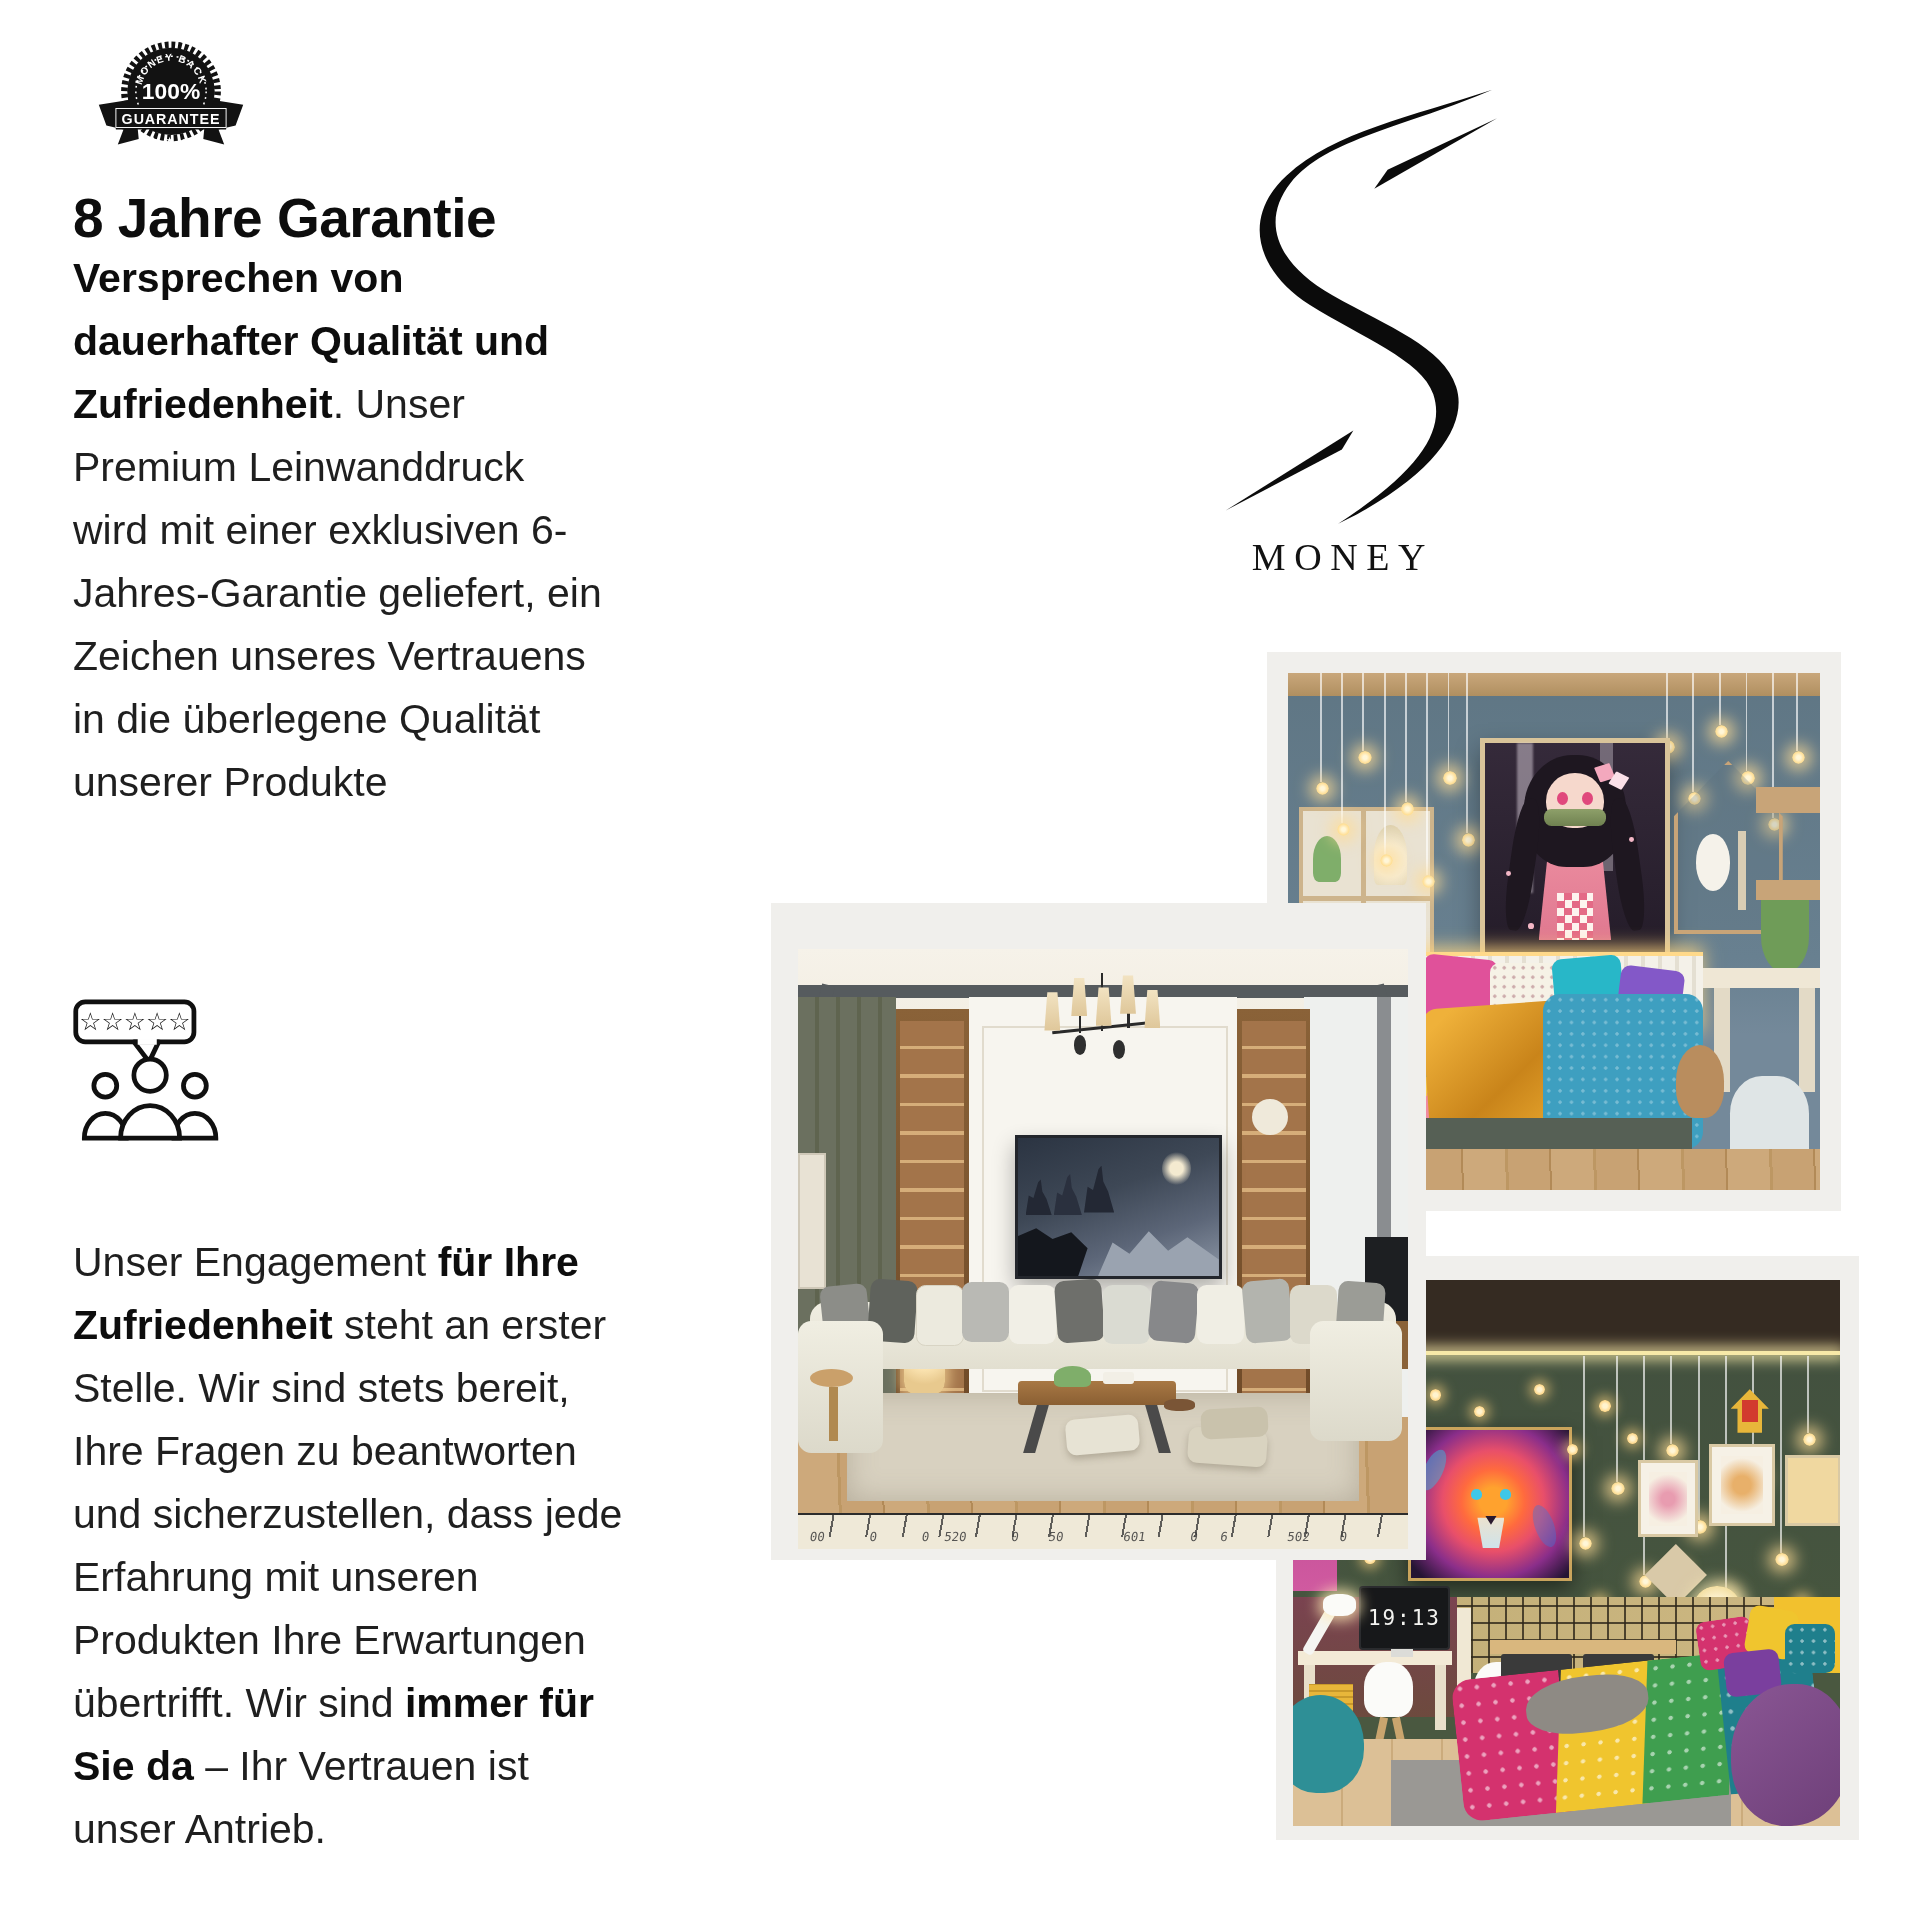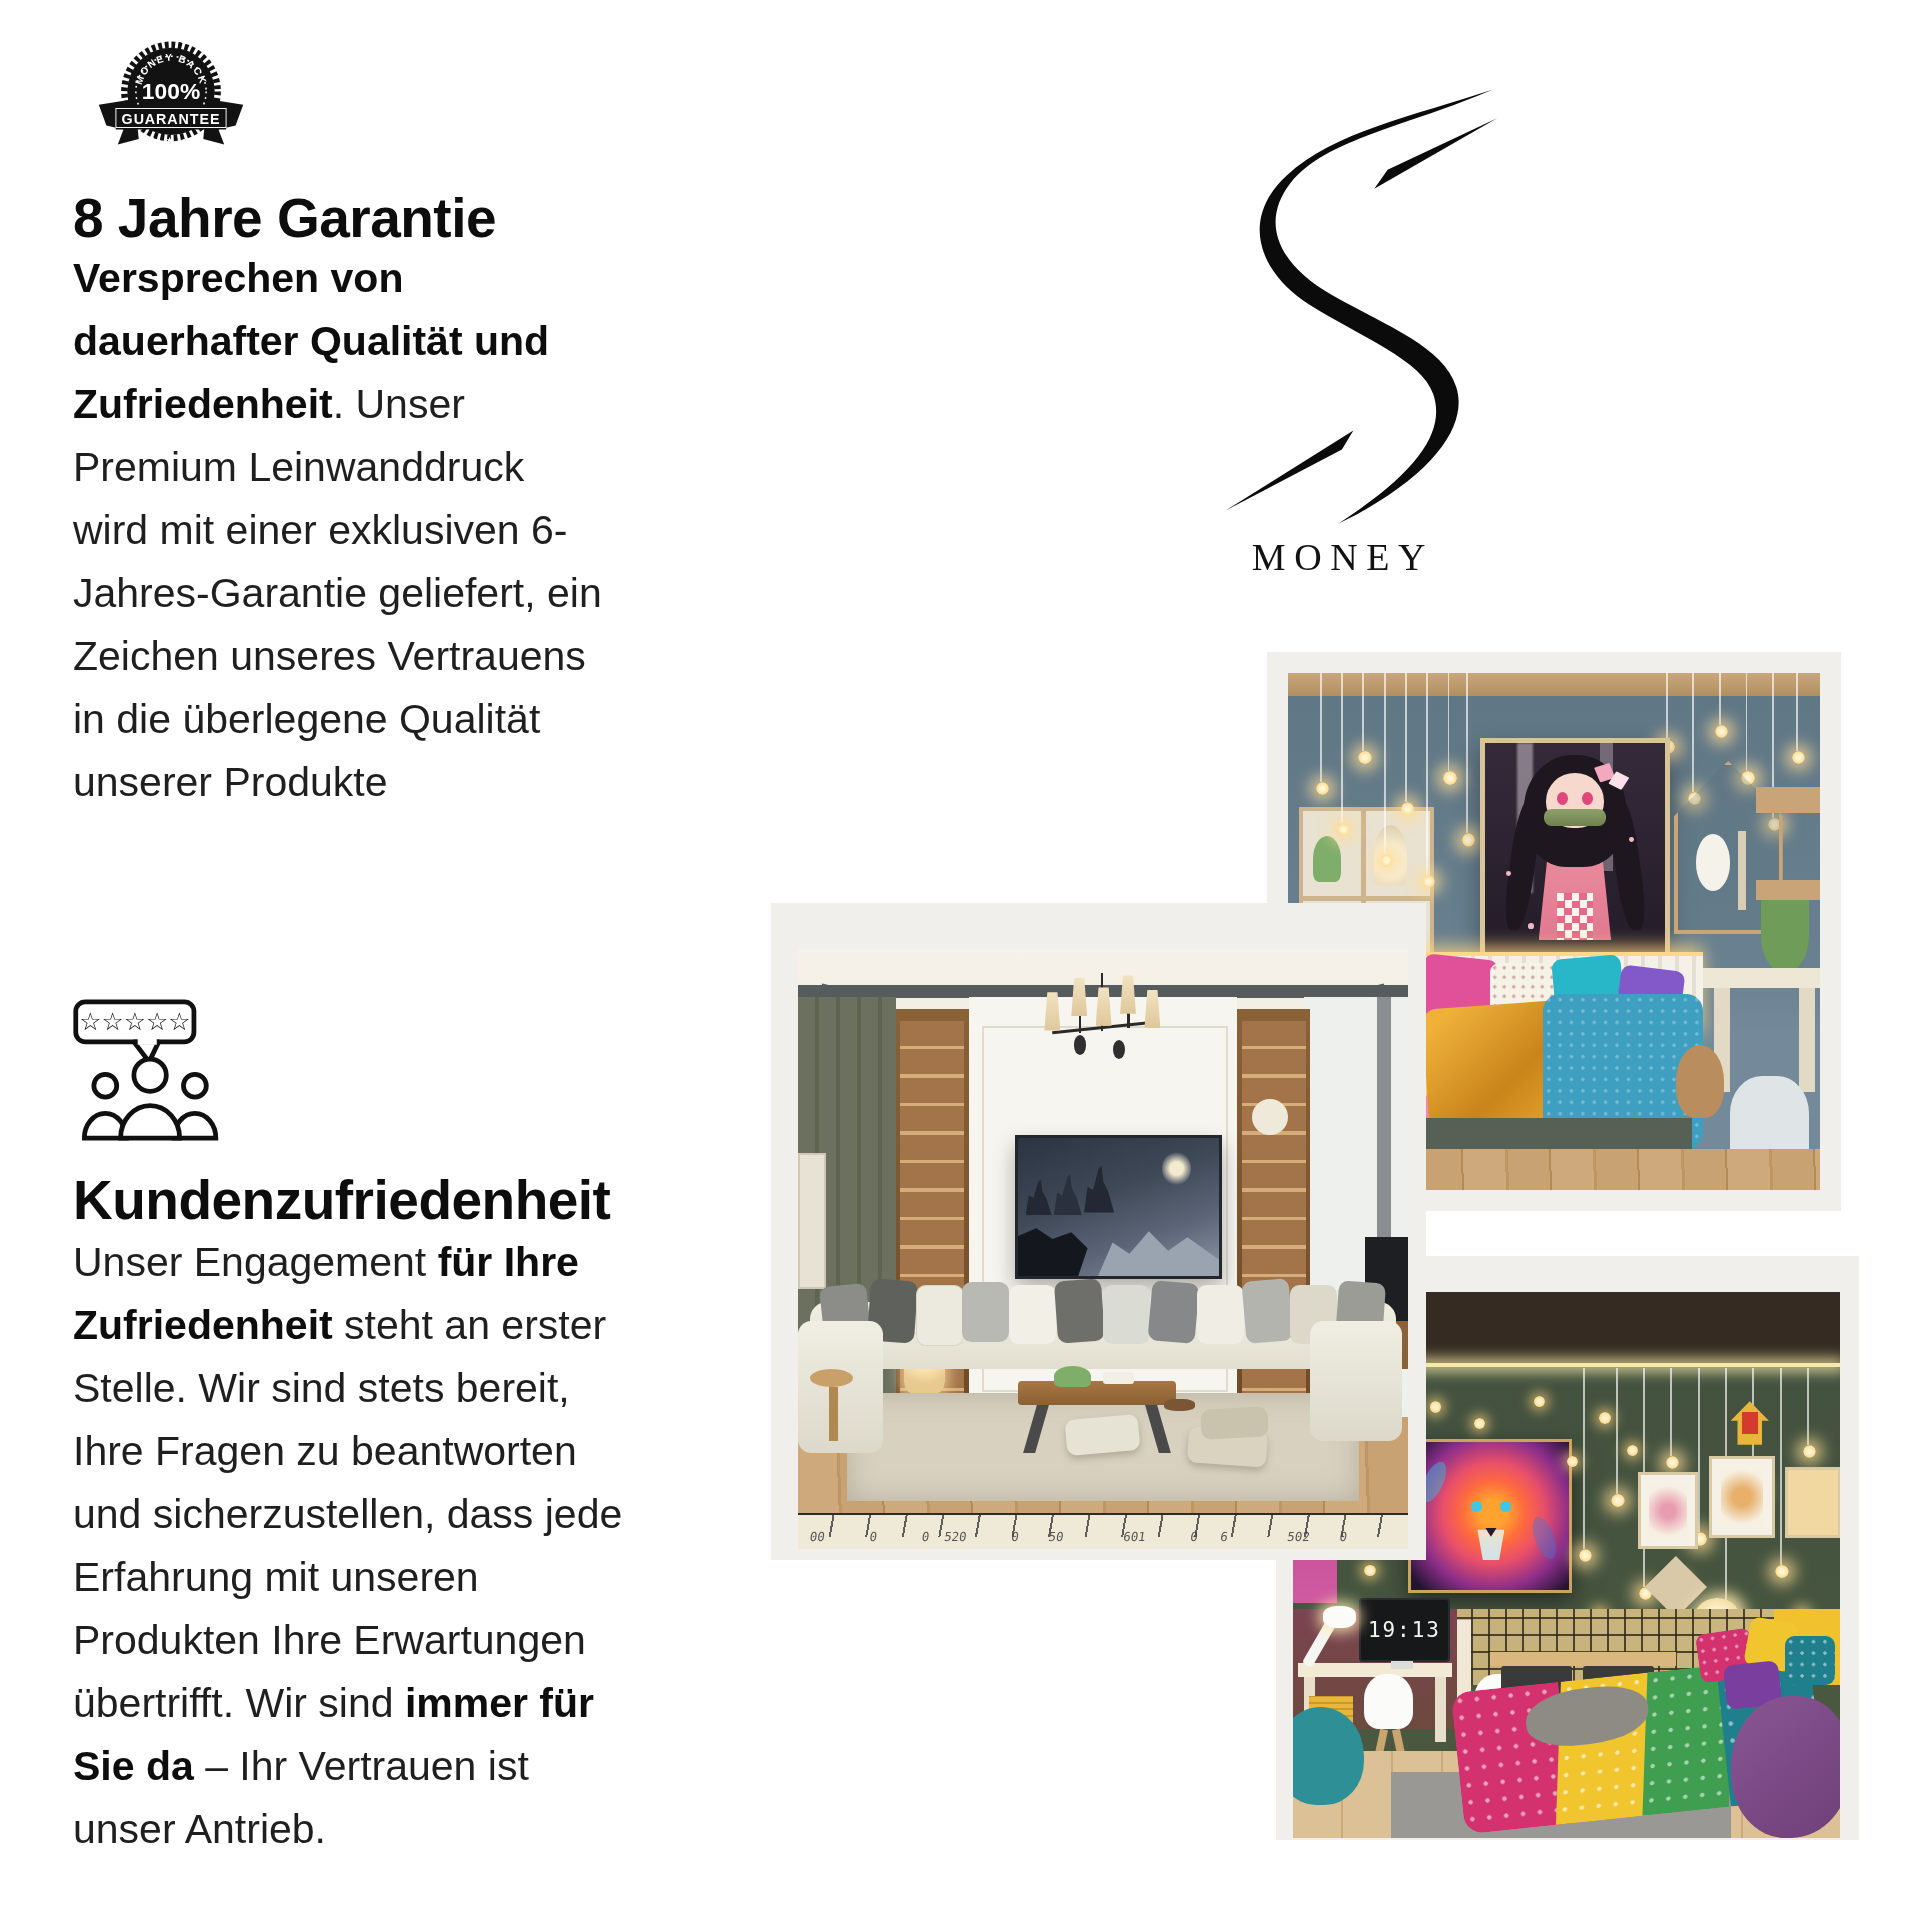--- a/index.html
+++ b/index.html
@@ -69,21 +69,20 @@
     <rect x="70" y="44" width="20" height="6" fill="#ffffff"></rect>
     <text x="67" y="35" text-anchor="middle" font-family="DejaVu Sans, sans-serif" font-size="26" fill="#101010" letter-spacing="0">☆☆☆☆☆</text>
     <circle cx="36" cy="93" r="12" fill="#ffffff" stroke="#101010" stroke-width="5"></circle>
     <path d="M14,148 a22,26 0 0 1 44,0 Z" fill="#ffffff" stroke="#101010" stroke-width="5"></path>
     <circle cx="130" cy="93" r="12" fill="#ffffff" stroke="#101010" stroke-width="5"></circle>
     <path d="M108,148 a22,26 0 0 1 44,0 Z" fill="#ffffff" stroke="#101010" stroke-width="5"></path>
     <circle cx="83" cy="82" r="17" fill="#ffffff" stroke="#101010" stroke-width="5"></circle>
     <path d="M52,148 a31,34 0 0 1 62,0 Z" fill="#ffffff" stroke="#101010" stroke-width="5"></path>
   </svg>
 
-  <div class="h1" style="left:73px;top:1168px;">Kundenzufriedenheit</div>
 
   <div class="body-text" style="left:73px;top:1231px;width:609px;"><span>Unser Engagement </span><span class="b">für Ihre
 Zufriedenheit</span><span> steht an erster
 Stelle. Wir sind stets bereit,
 Ihre Fragen zu beantworten
 und sicherzustellen, dass jede
 Erfahrung mit unseren
 Produkten Ihre Erwartungen
 übertrifft. Wir sind </span><span class="b">immer für
 Sie da</span><span> – Ihr Vertrauen ist
@@ -189,21 +188,21 @@
       <div class="abs" style="left:26%;top:64%;width:30%;height:26%;background:linear-gradient(140deg,#efb13a 10%,#c9841a 55%,#e8a72e 90%);border-radius:15px;transform:rotate(-4deg);"></div>
       <div class="abs" style="left:48%;top:62%;width:30%;height:30%;background:#3e9fc0;background-image:radial-gradient(rgba(255,255,255,0.3) 1.4px,transparent 1.9px);background-size:11.4px 11.4px;border-radius:17px;"></div>
       <div class="abs" style="left:2%;top:86%;width:74%;height:8%;background:#566055;"></div>
       <div class="abs" style="left:73%;top:72%;width:9%;height:14%;background:#b98d5e;border-radius:50% 50% 40% 40%;"></div>
 
       <div class="abs wood" style="left:0;top:92%;width:100%;height:8%;"></div>
     </div>
   </div>
 
   <div class="card" style="left:1276px;top:1256px;width:583px;height:584px;z-index:2;">
-    <div class="photo" style="left:17px;top:24px;width:547px;height:546px;background:linear-gradient(180deg,#42503f 0%,#46553f 60%,#4a5840 68%);margin-top:12px;">
+    <div class="photo" style="left:17px;top:24px;width:547px;height:546px;background:linear-gradient(180deg,#42503f 0%,#46553f 60%,#4a5840 68%);">
 
       <div class="abs" style="left:0;top:0;width:100%;height:13%;background:#352b22;"></div>
       <div class="abs" style="left:0;top:13%;width:100%;height:3.8px;background:#f7e9a8;box-shadow:0 0 13.3px 4.8px rgba(250,236,170,0.8);"></div>
 
       <div class="abs" style="left:0;top:15%;width:8%;height:42%;background:linear-gradient(180deg,#b03f8c,#d05aa0);"></div>
 
       <div class="abs" style="left:21%;top:27%;width:29%;height:27%;border:3.8px solid #caa45c;background:radial-gradient(circle at 52% 48%,#ffa22e 12%,#ff6a3e 28%,#e84f6a 45%,#8a2e8a 68%,#241433 92%);box-shadow:0 7.6px 21px rgba(0,0,0,0.5);">
         <div class="abs" style="left:38%;top:40%;width:7%;height:7%;background:#3ec7e8;border-radius:50%;"></div>
         <div class="abs" style="left:56%;top:40%;width:7%;height:7%;background:#3ec7e8;border-radius:50%;"></div>
         <div class="abs" style="left:42%;top:54%;width:17%;height:26%;background:linear-gradient(180deg,#f3e2c8,#cfe3ea);clip-path:polygon(0 20%,100% 20%,80% 100%,20% 100%);"></div>

